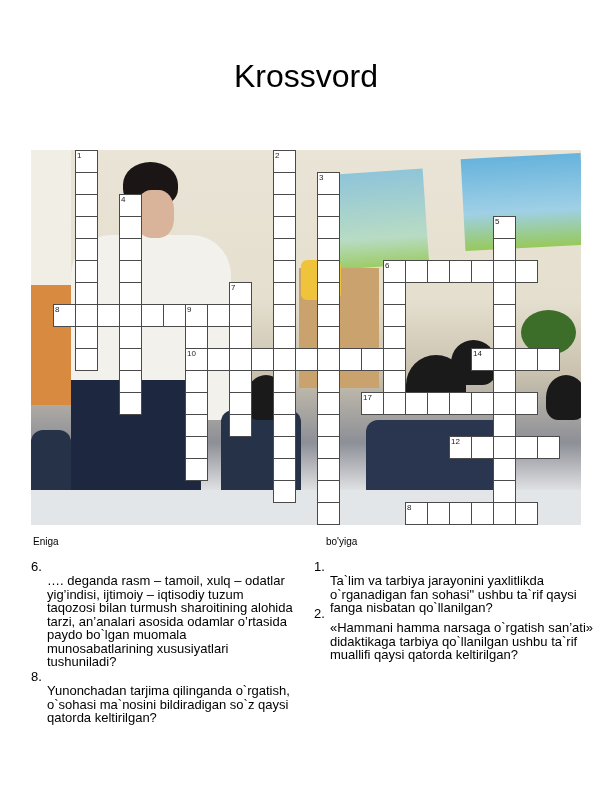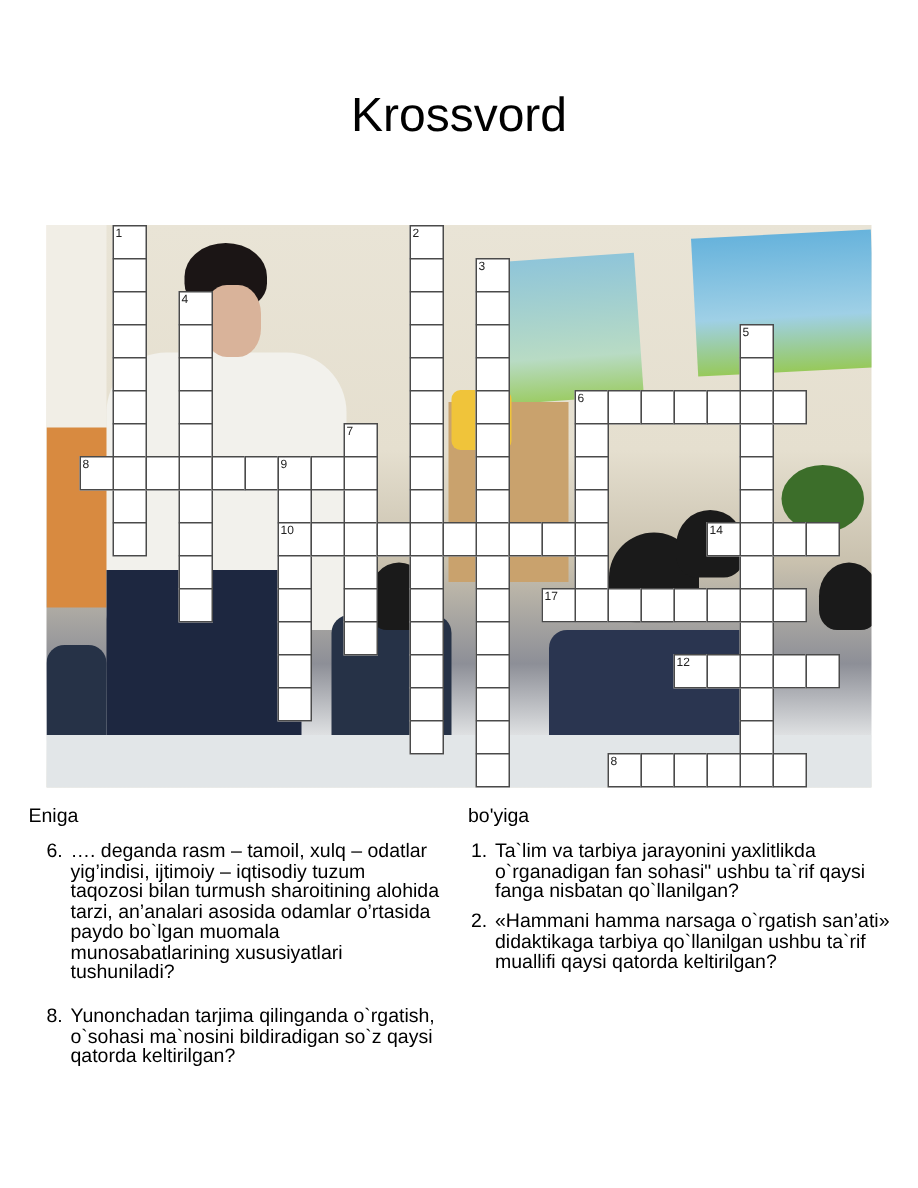--- a/index.html
+++ b/index.html
@@ -23,24 +23,24 @@
   .photo .teacher-skirt { position: absolute; left: 40px; top: 230px; width: 130px; height: 140px; background: #1d2740; }
   .photo .desk { position: absolute; left: 0; top: 340px; width: 550px; height: 35px; background: #e2e6e8; }
   .photo .boy { position: absolute; border-radius: 50% 50% 30% 30%; background: #1a1a1a; }
   .photo .boy-body { position: absolute; background: #263247; border-radius: 12px 12px 0 0; }
   .photo .plant { position: absolute; left: 490px; top: 160px; width: 55px; height: 45px; background: #3c6e2a; border-radius: 50%; }
 
   .cell { position: absolute; width: 21px; height: 21px; background: #ffffff;
           border: 1px solid #4a4a4a; box-sizing: content-box; }
   .cell .num { position: absolute; left: 1px; top: 0px; font-size: 8px; line-height: 9px; color: #222; }
 
-  .section-head { position: absolute; font-size: 13px; }
+  .section-head { position: absolute; font-size: 10px; margin-left: 14px; }
   .clue { position: absolute; font-size: 13px; line-height: 13.5px; }
   .clue .n { position: absolute; left: 0; top: 0; }
-  .clue .t { display: block; margin-left: 16px; }
+  .clue .t { display: block; margin-left: 16px; margin-top: 14px; }
 </style>
 </head>
 <body>
 
 <div class="title">Krossvord</div>
 
 <div class="photo">
   <div class="wall-left"></div>
   <div class="door"></div>
   <div class="poster1"></div>

